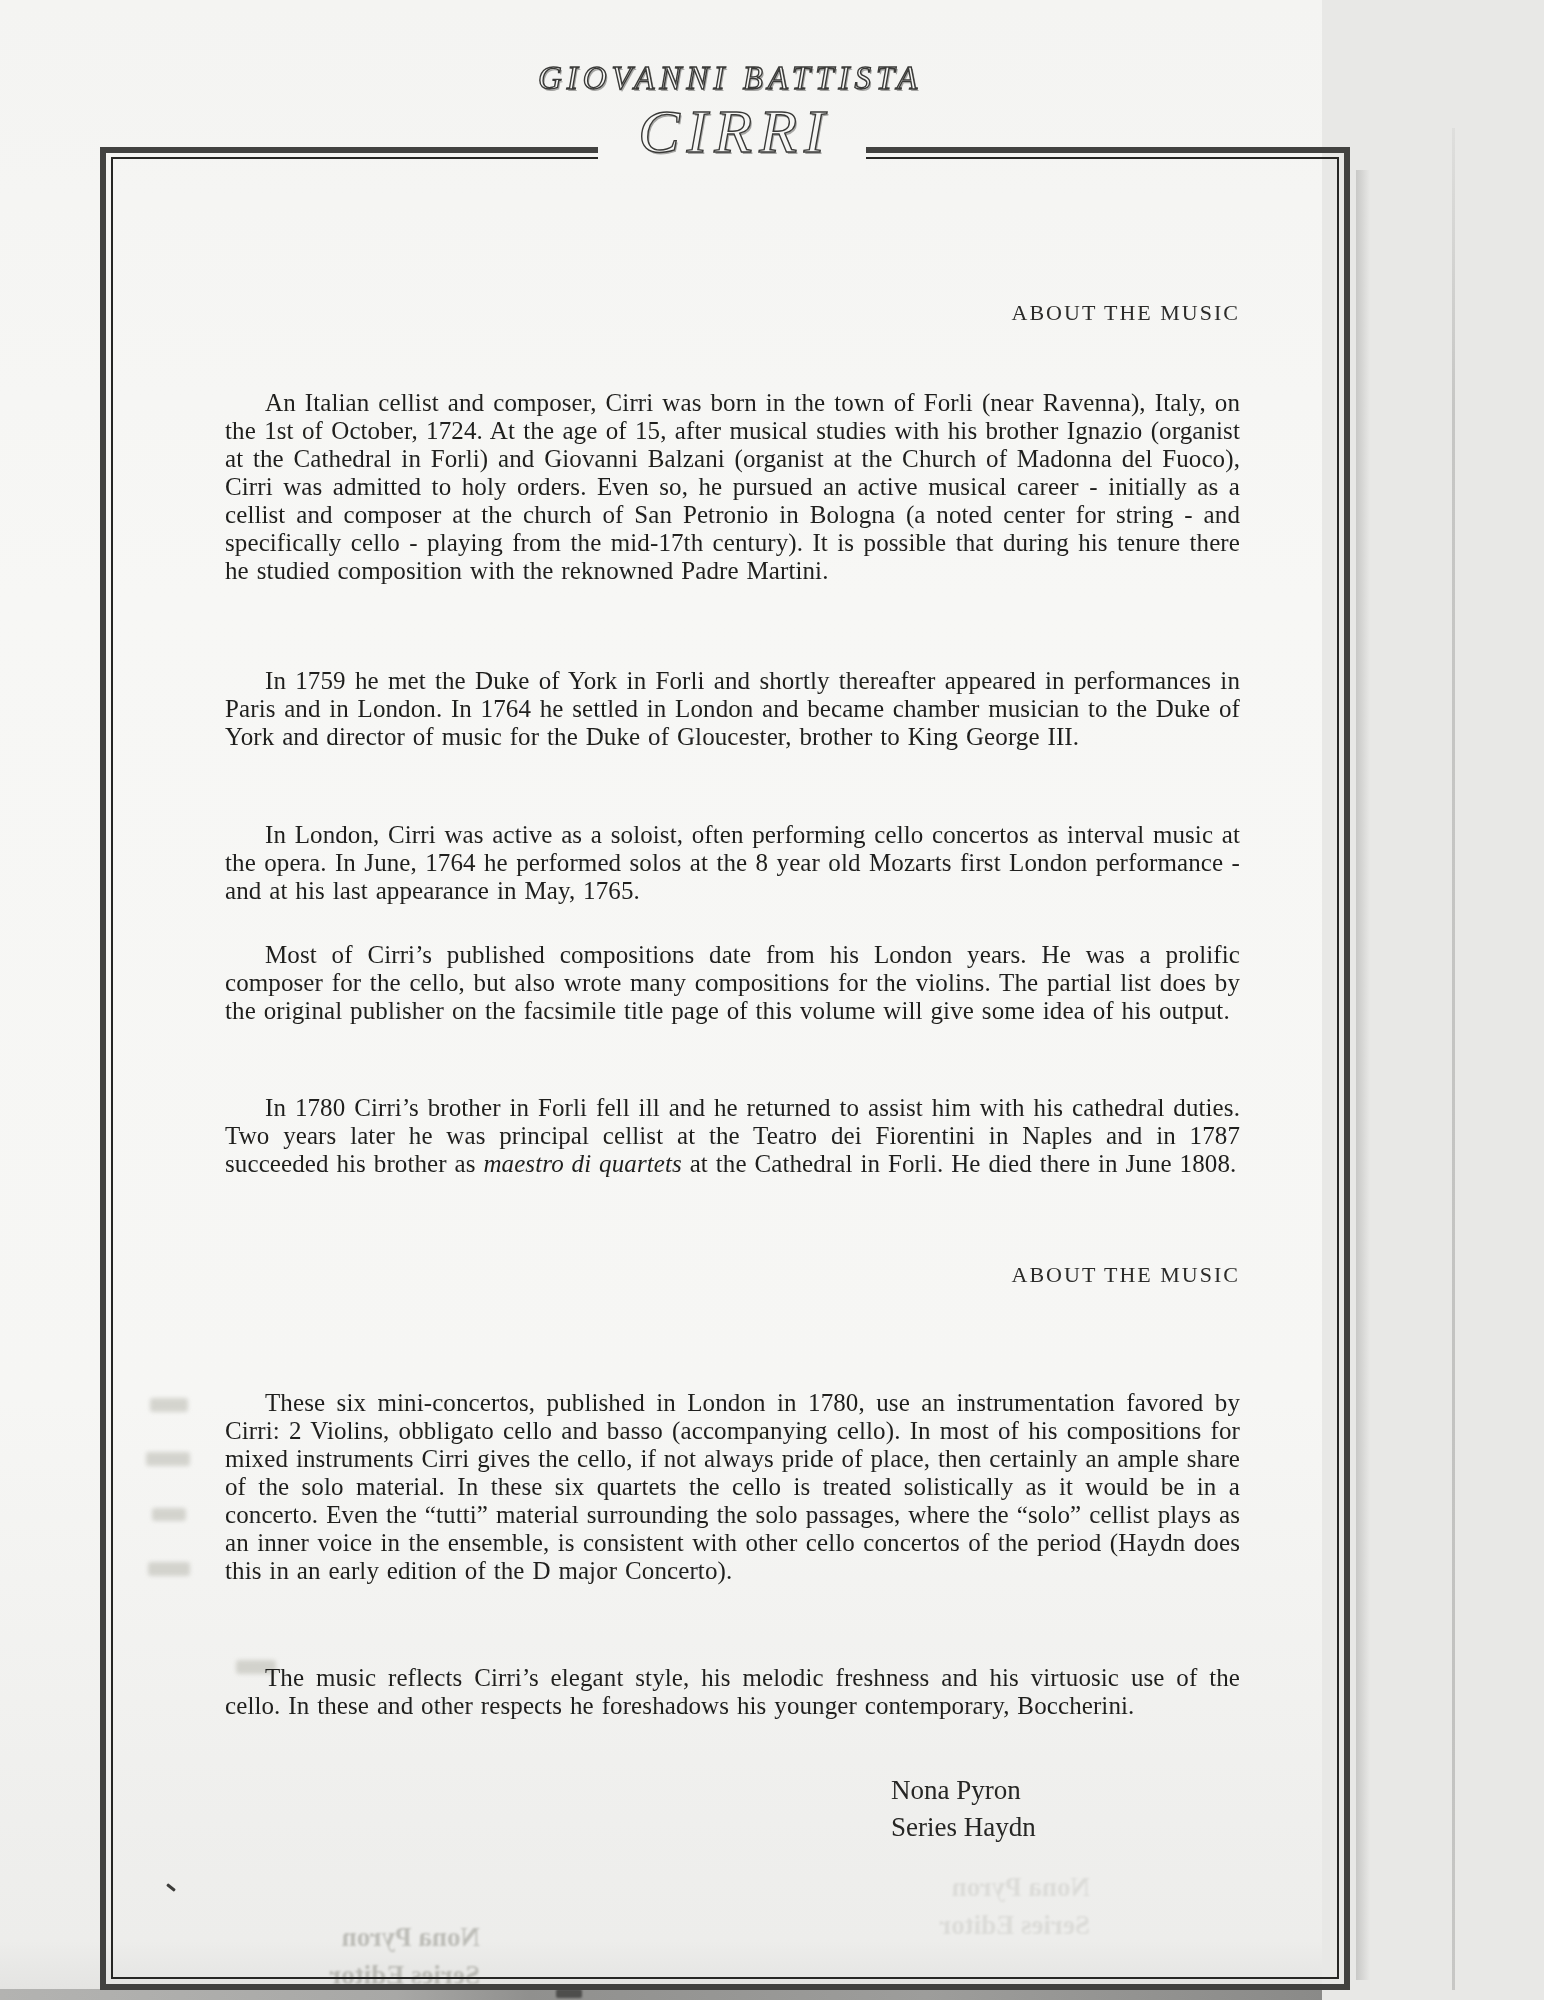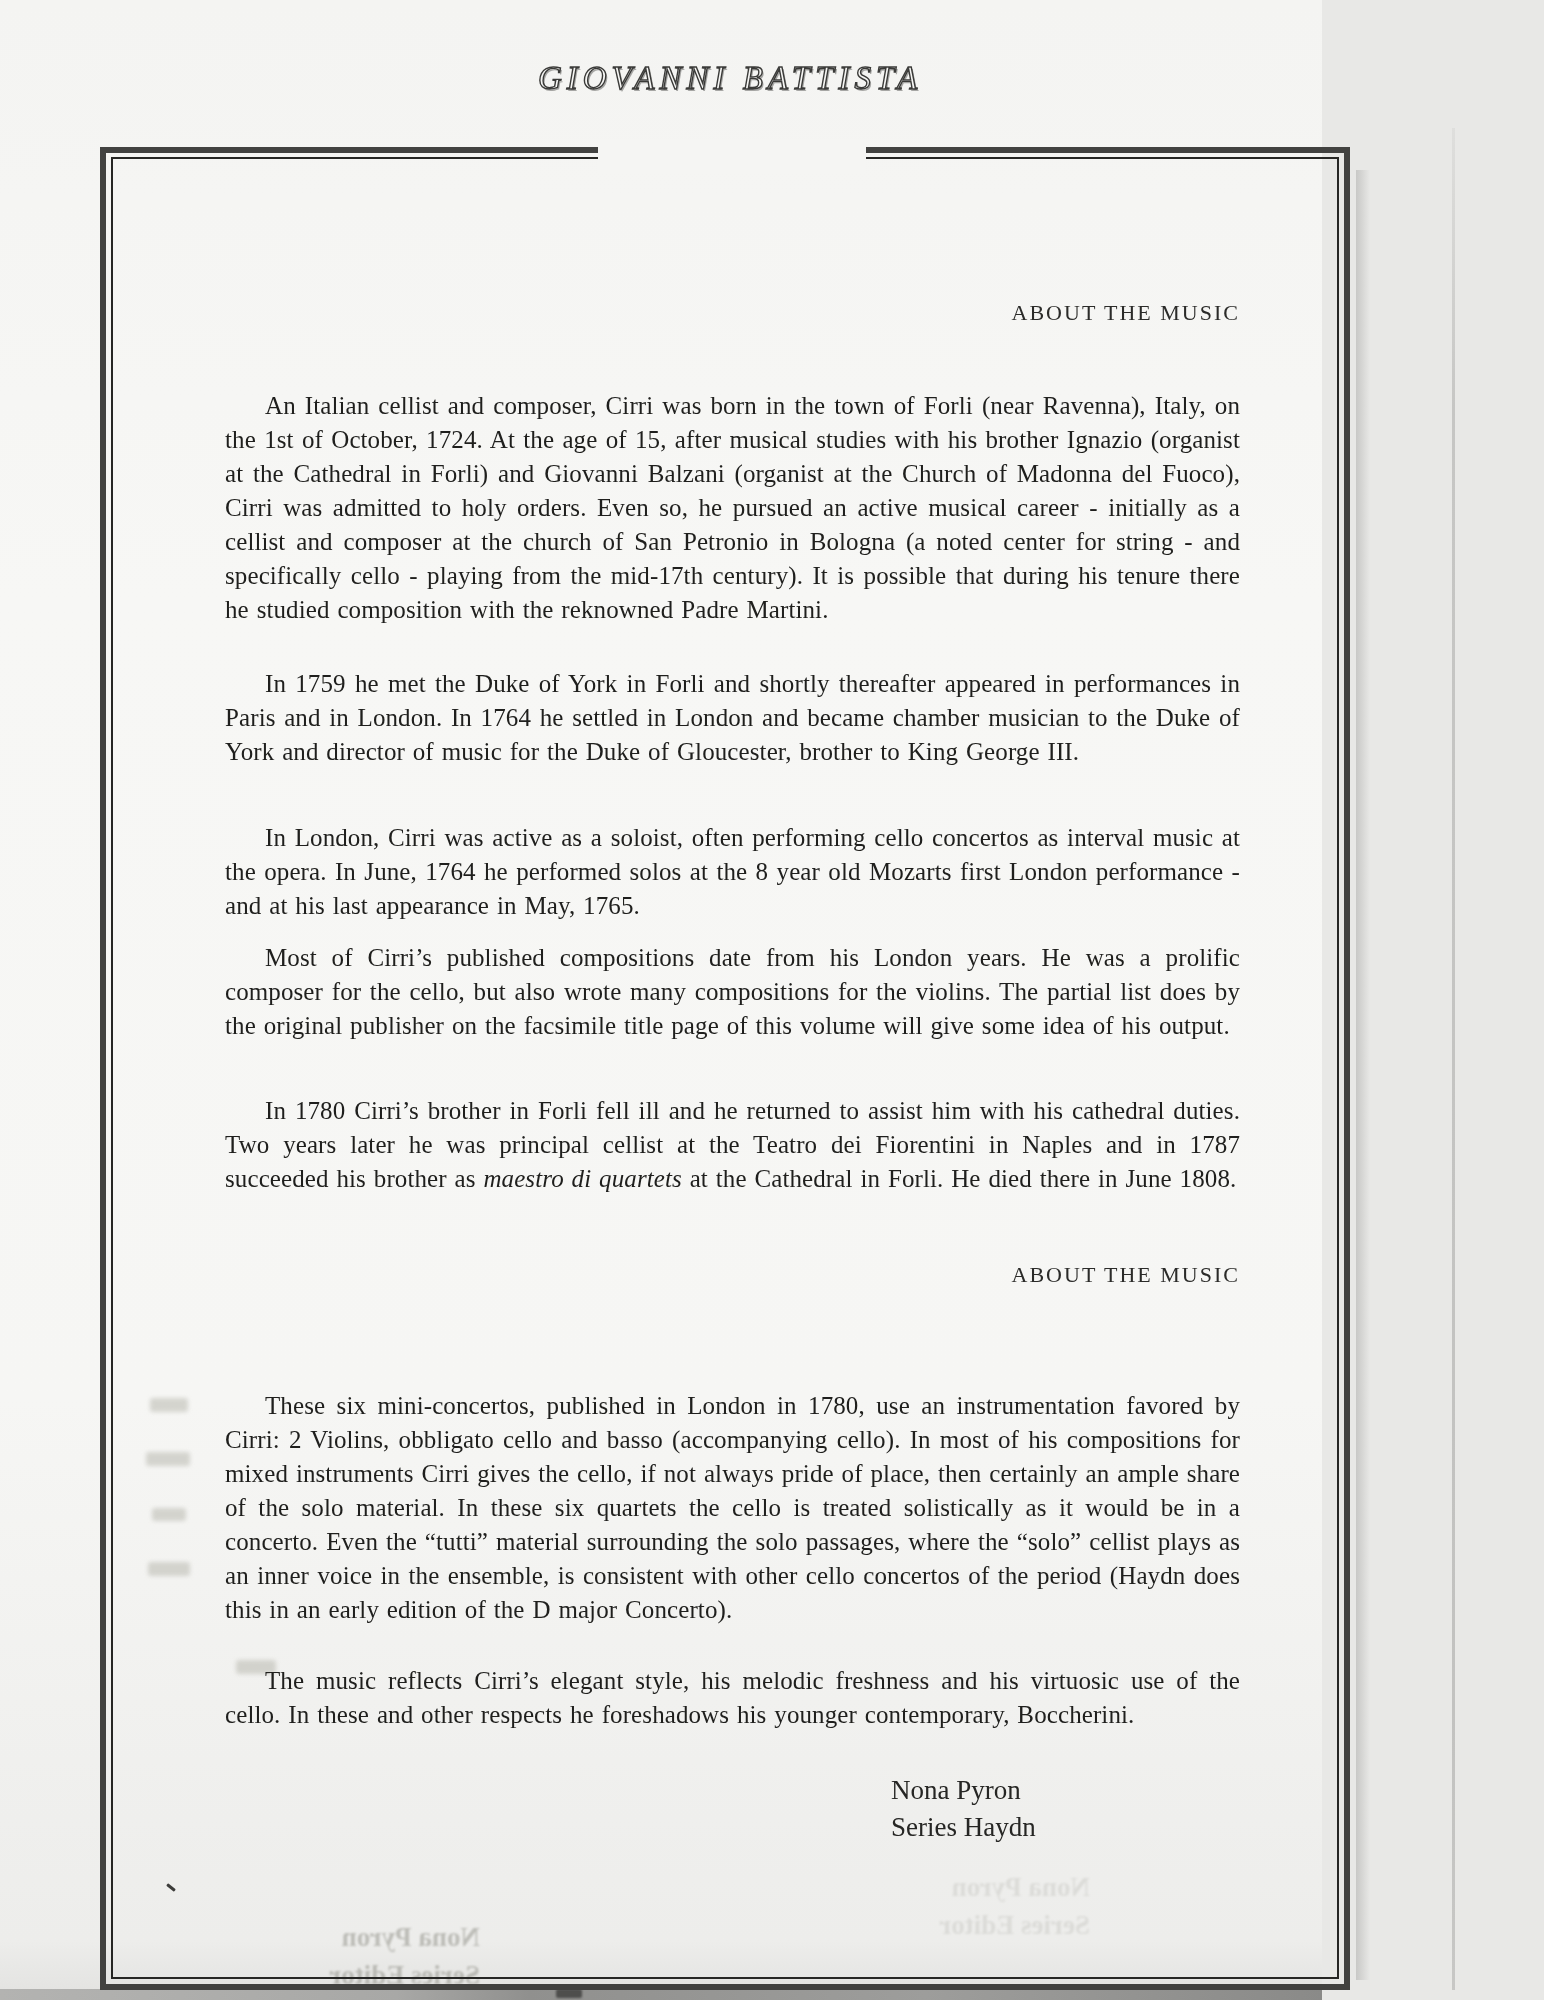--- a/index.html
+++ b/index.html
@@ -72,21 +72,21 @@
     position:absolute;left:0;top:96px;width:1470px;text-align:center;
     font-size:62px;font-style:italic;letter-spacing:7px;white-space:nowrap;
   }
   
   .heading{
     position:absolute;left:225px;width:1015px;text-align:right;
     font-size:22px;letter-spacing:2px;color:#2b2b29;white-space:nowrap;
   }
   .para{
     position:absolute;left:225px;width:1015px;
-    font-size:25px;line-height:34px;color:#1f1f1d;
+    font-size:25px;line-height:28px;color:#1f1f1d;
     text-align:justify;text-indent:40px;word-spacing:1.5px;letter-spacing:.1px;
   }
   .para .it{font-style:italic;}
   .signature{
     position:absolute;left:891px;top:1772px;
     font-size:27px;line-height:37px;color:#262624;
   }
   .h1{top:300px;}
   .p1{top:364px;}
   .p2{top:642px;}
@@ -122,20 +122,21 @@
     <div>Nona Pyron</div>
     <div>Series Editor</div>
   </div>
 
   <div class="frame-outer">
     <div class="frame-inner"></div>
   </div>
   <div class="title-gap-patch"></div>
 
   <div class="title-line1 engraved">GIOVANNI BATTISTA</div>
+  <div class="title-line2 engraved">CIRRI</div>
 
   <div class="heading h1">ABOUT THE MUSIC</div>
   <p class="para p1">An Italian cellist and composer, Cirri was born in the town of Forli (near Ravenna), Italy, on the 1st of October, 1724.  At the age of 15, after musical studies with his brother Ignazio (organist at the Cathedral in Forli) and Giovanni Balzani (organist at the Church of Madonna del Fuoco), Cirri was admitted to holy orders. Even so, he pursued an active musical career - initially as a cellist and composer at the church of San Petronio in Bologna (a noted center for string - and specifically cello - playing from the mid-17th century). It is possible that during his tenure there he studied composition with the reknowned Padre Martini.</p>
   <p class="para p2">In 1759 he met the Duke of York in Forli and shortly thereafter appeared in performances in Paris and in London. In 1764 he settled in London and became chamber musician to the Duke of York and director of music for the Duke of Gloucester, brother to King George III.</p>
   <p class="para p3">In London, Cirri was active as a soloist, often performing cello concertos as interval music at the opera.  In June, 1764 he performed solos at the 8 year old Mozarts first London performance - and at his last appearance in May, 1765.</p>
   <p class="para p4">Most of Cirri’s published compositions date from his London years.  He was a prolific composer for the cello, but also wrote many compositions for the violins. The partial list does by the original publisher on the facsimile title page of this volume will give some idea of his output.</p>
   <p class="para p5"><span>In 1780 Cirri’s brother in Forli fell ill and he returned to assist him with his cathedral duties. Two years later he was principal cellist at the Teatro dei Fiorentini in Naples and in 1787 succeeded his brother as </span><span class="it">maestro di quartets</span><span> at the Cathedral in Forli.  He died there in June 1808.</span></p>
 
   <div class="heading h2">ABOUT THE MUSIC</div>
   <p class="para p6">These six mini-concertos, published in London in 1780, use an instrumentation favored by Cirri: 2 Violins, obbligato cello and basso (accompanying cello). In most of his compositions for mixed instruments Cirri gives the cello, if not always pride of place, then certainly an ample share of the solo material. In these six quartets the cello is treated solistically as it would be in a concerto. Even the “tutti” material surrounding the solo passages, where the “solo” cellist plays as an inner voice in the ensemble, is consistent with other cello concertos of the period (Haydn does this in an early edition of the D major Concerto).</p>

